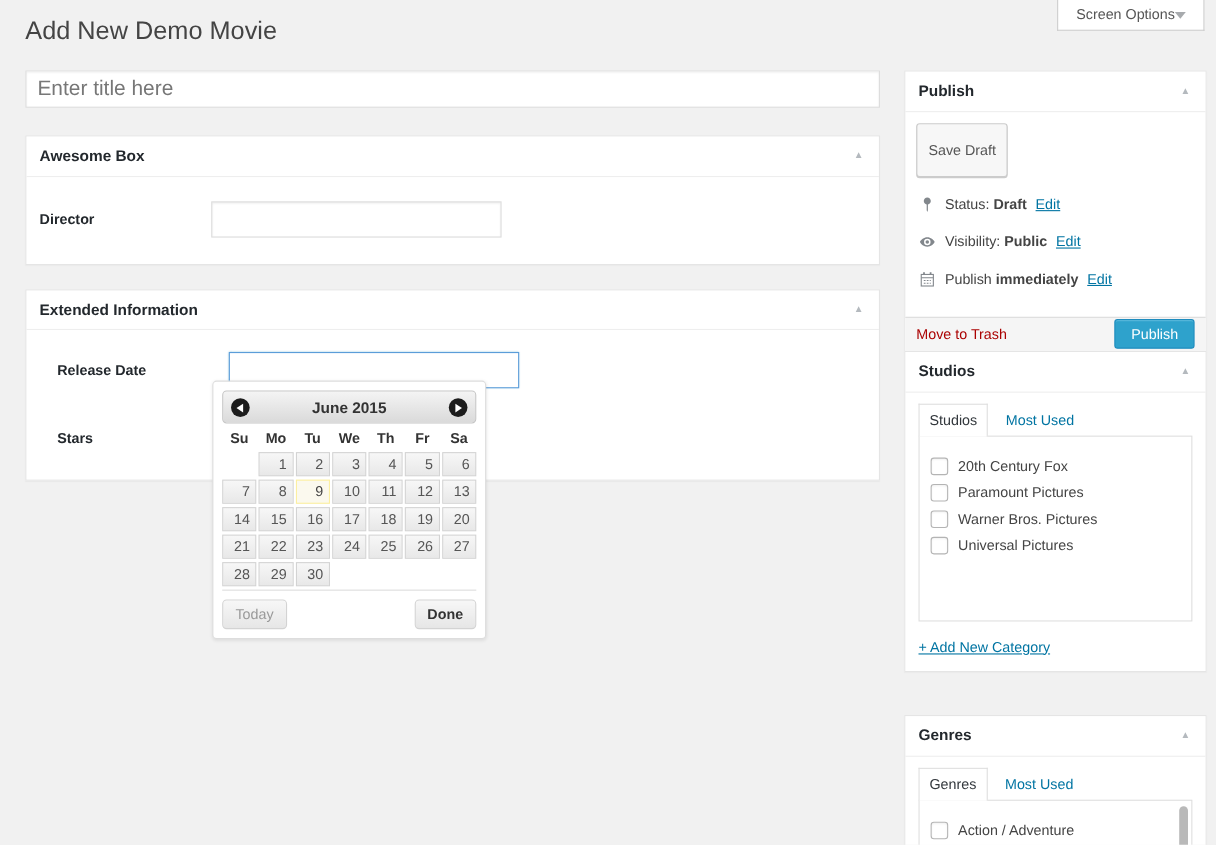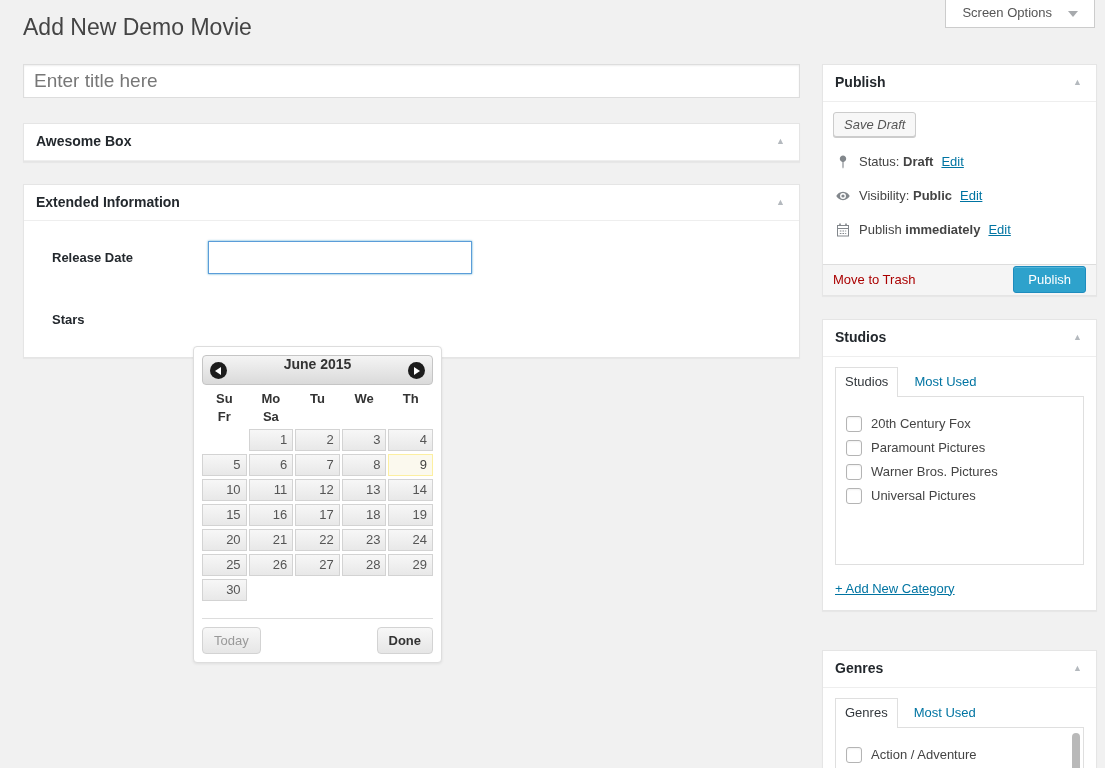--- a/index.html
+++ b/index.html
@@ -8,21 +8,21 @@
     position:relative; overflow:hidden;
     background:#f1f1f1;
     font-family:"Liberation Sans","DejaVu Sans",sans-serif;
     font-size:13px; color:#444;
   }
 
   
   .screen-options {
     position:absolute; top:0; right:10px; z-index:50;
     background:#fff; border:1px solid #ccc; border-top:none;
-    padding:5px 16px 7px; display:flex; align-items:center; gap:16px;
+    padding:5px 16px 7px; display:flex; align-items:center; gap:0;
     color:#555; cursor:pointer;
   }
   .tri-down { width:0; height:0; border-left:5px solid transparent; border-right:5px solid transparent; border-top:6px solid #a7aaad; margin-top:2px; }
 
   
   .page-title { position:absolute; left:23px; top:13px; font-size:23px; font-weight:400; color:#444; line-height:29px; }
 
   
   .main-col { position:absolute; left:23px; top:64px; width:777px; }
   .sidebar  { position:absolute; left:822px; top:0; width:275px; }
@@ -61,56 +61,56 @@
 
   
   .datepicker {
     position:absolute; left:193px; top:346px; width:249px; z-index:100;
     background:#fff; border:1px solid #ddd; border-radius:4px; padding:8px;
     box-shadow:0 1px 3px rgba(0,0,0,.08);
   }
   .dp-header {
     position:relative; height:30px; border:1px solid #c5c5c5; border-radius:4px;
     background:linear-gradient(#f4f4f4,#dadada);
-    display:flex; justify-content:center; margin-bottom:6px;
+    display:flex; align-items:center; justify-content:center; margin-bottom:6px;
   }
   .dp-title { font-weight:700; font-size:14px; color:#333; }
   .dp-nav {
     position:absolute; top:6px; width:17px; height:17px; border-radius:50%;
     background:#1c1c1c; display:flex; align-items:center; justify-content:center; cursor:pointer;
   }
   .dp-prev { left:7px; } .dp-next { right:7px; }
   .dp-prev::after { content:""; border-top:4px solid transparent; border-bottom:4px solid transparent; border-right:6px solid #fff; margin-right:1px; }
   .dp-next::after { content:""; border-top:4px solid transparent; border-bottom:4px solid transparent; border-left:6px solid #fff; margin-left:1px; }
 
-  .dp-grid { display:grid; grid-template-columns:repeat(5,1fr); gap:3px 2px; }
+  .dp-grid { display:grid; grid-template-columns:repeat(7,1fr); gap:3px 2px; }
   .dp-dow { margin:4px 0 5px; }
   .dp-dow .dow-cell { text-align:center; font-weight:700; color:#333; font-size:13px; }
   .day-cell {
     height:22px; line-height:20px; text-align:right; padding-right:5px;
     border:1px solid #d3d3d3; background:linear-gradient(#f7f7f7,#e8e8e8);
     color:#555; font-size:13px; cursor:pointer;
   }
   .day-cell[data-state="today"] { background:#fbf9ee; border-color:#fcefa1; color:#444; }
   .day-cell[data-state="empty"] { background:none; border-color:transparent; cursor:default; }
-  .dp-footer { border-top:1px solid #ddd; margin-top:17px; padding-top:8px; display:flex; justify-content:space-between; }
+  .dp-footer { border-top:1px solid #ddd; margin-top:3px; padding-top:8px; display:flex; justify-content:space-between; }
   .dp-btn {
     border:1px solid #d3d3d3; border-radius:4px; background:linear-gradient(#f7f7f7,#e6e6e6);
     font-family:inherit; font-size:13px; padding:5px 11px; cursor:pointer;
   }
   .dp-btn.today { color:#999; }
   .dp-btn.done { color:#333; font-weight:700; }
 
   
   .box-publish { position:absolute; top:64px; width:275px; }
   .pub-content { padding:10px; }
   .btn-secondary {
     display:inline-block; background:#f7f7f7; border:1px solid #ccc; border-radius:3px;
     box-shadow:0 1px 0 #ccc; color:#555; font-family:inherit; font-size:13px;
-    padding:4px 10px; cursor:pointer;font-style:italic;
+    padding:16px 10px; cursor:pointer;
   }
   .misc-rows { margin-top:15px; margin-left:2px; }
   .misc-row { display:flex; align-items:center; gap:8px; height:20px; margin-bottom:14px; color:#444; }
   .misc-row b { color:#444; }
   .icon16 { width:16px; height:16px; flex:none; display:inline-flex; }
   a.edit-link { color:#0074a2; text-decoration:underline; cursor:pointer; }
   .pub-footer {
     display:flex; justify-content:space-between; align-items:center;
     background:#f5f5f5; border-top:1px solid #ddd; padding:7px 10px; height:31px;
   }
@@ -160,20 +160,26 @@
 
 <div class="main-col">
 
   <input class="title-input" type="text" placeholder="Enter title here" style="">
 
   
   <div class="postbox box-awesome">
     <div class="postbox-header">
       <span class="postbox-title">Awesome Box</span>
       <span class="toggle-arrow">▲</span>
+    </div>
+    <div class="awesome-content">
+      <div class="field-row">
+        <span class="field-label">Director</span>
+        <input class="field-input" type="text" value="" style="">
+      </div>
     </div>
   </div>
 
   
   <div class="postbox box-extended">
     <div class="postbox-header">
       <span class="postbox-title">Extended Information</span>
       <span class="toggle-arrow">▲</span>
     </div>
     <div class="extended-content">

